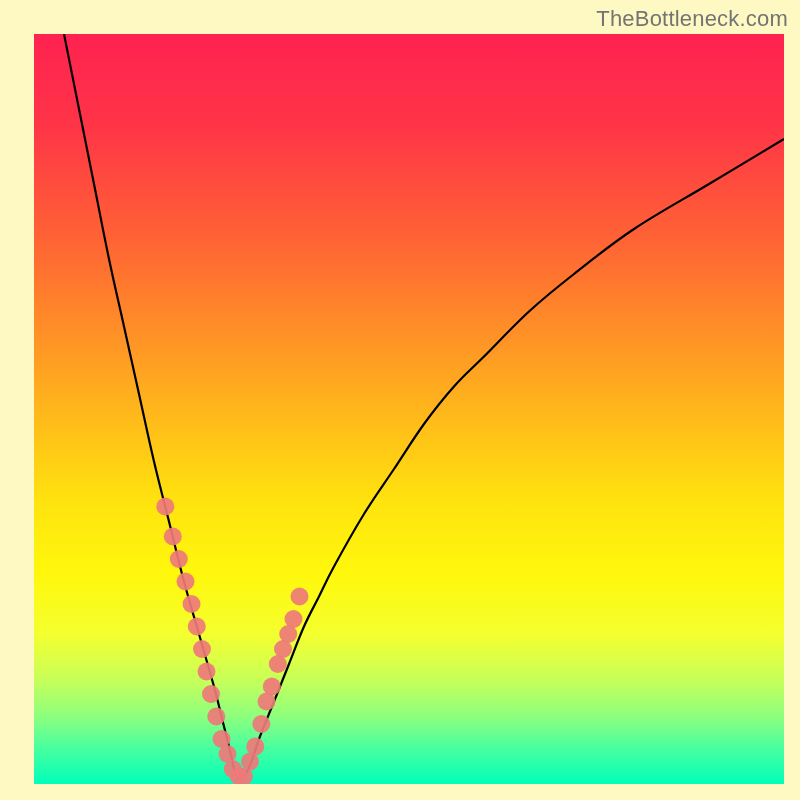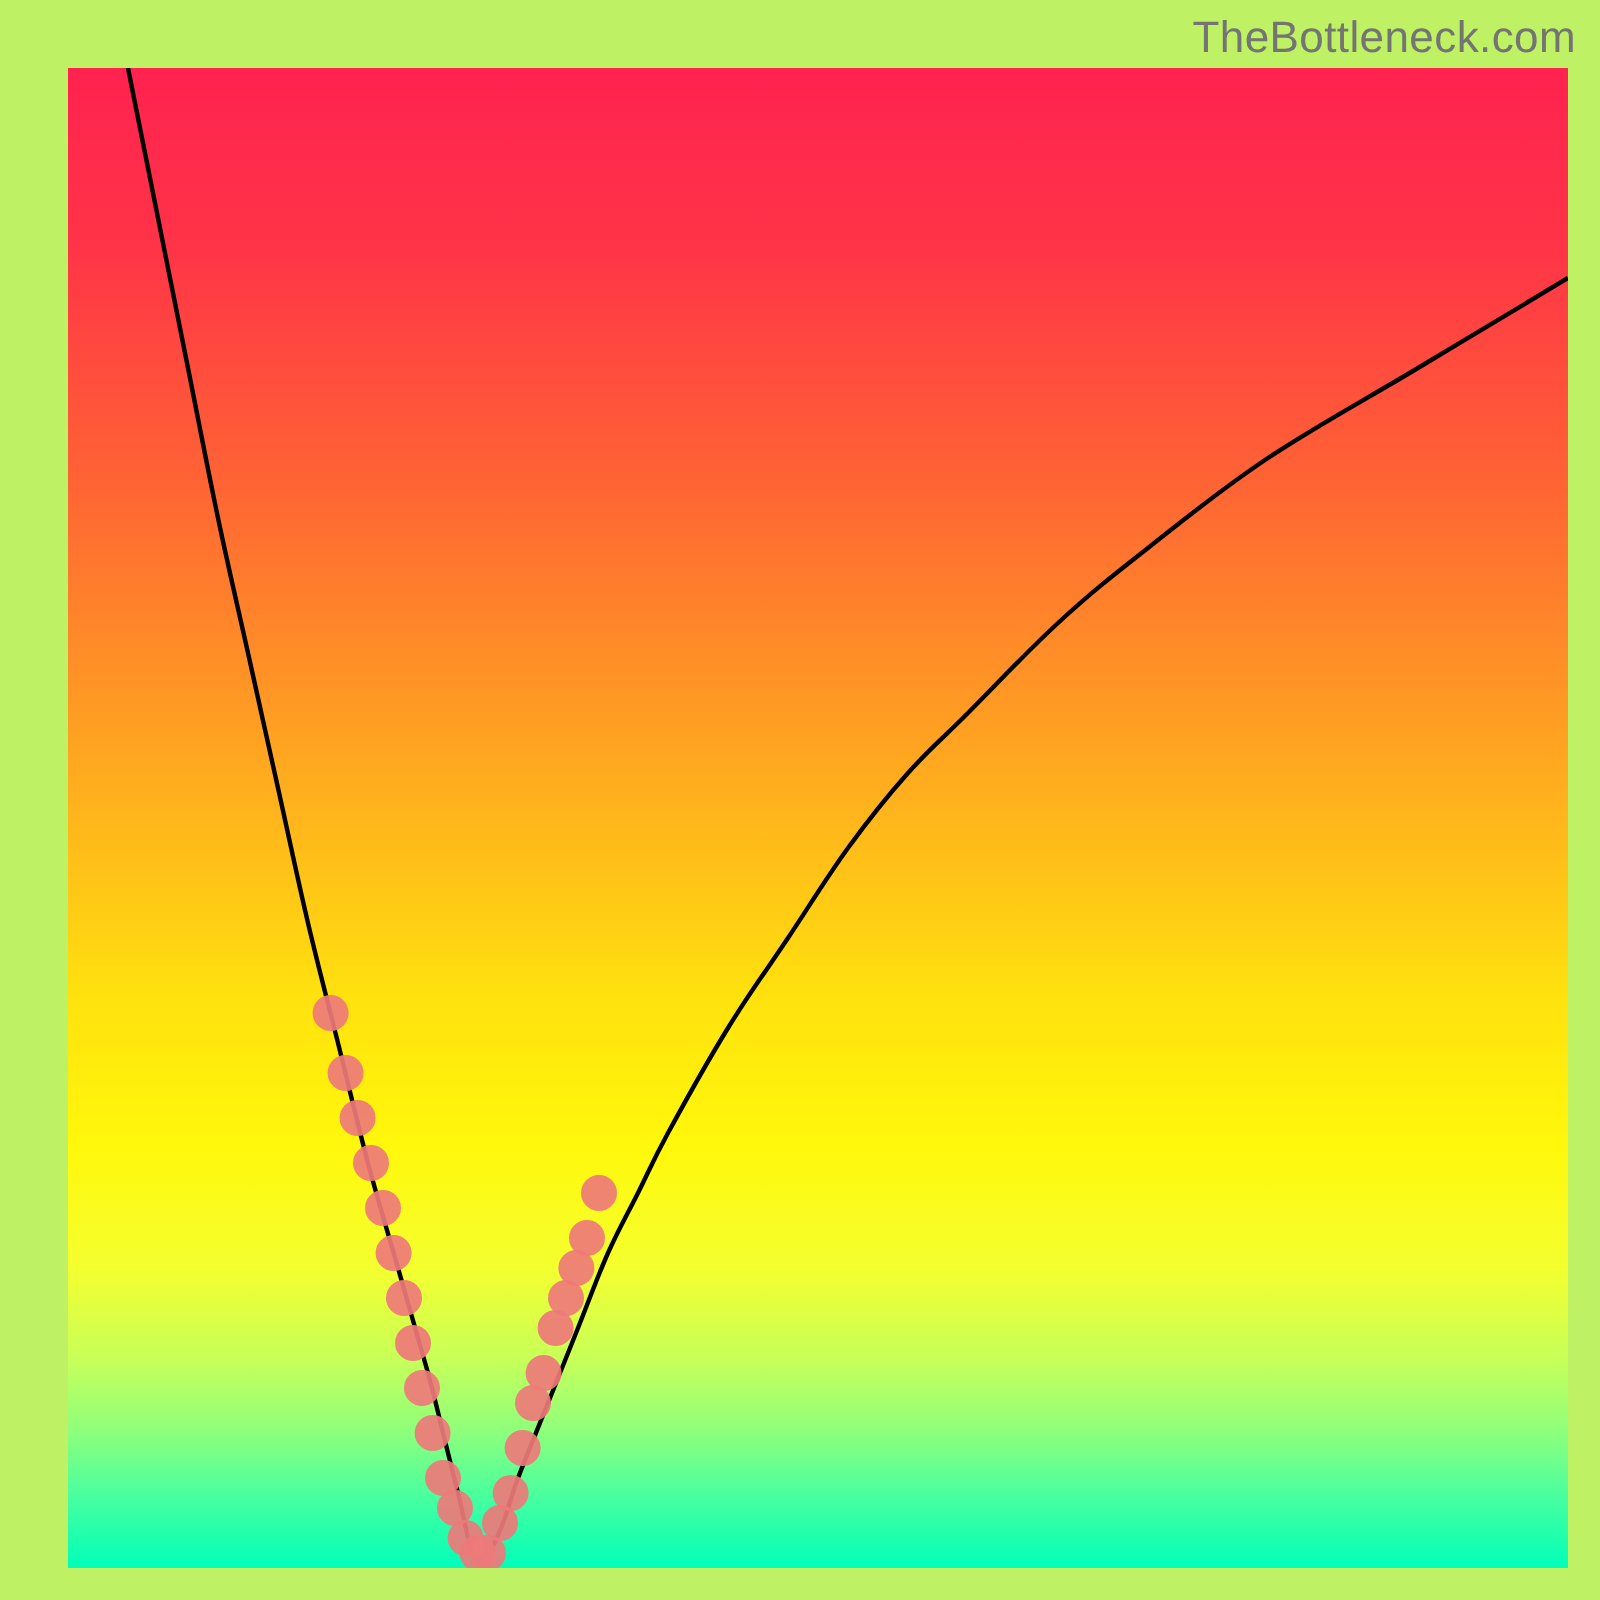--- a/index.html
+++ b/index.html
@@ -10,21 +10,21 @@
     overflow: hidden;
     background: #000;
     font-family: Arial, Helvetica, sans-serif;
   }
   .frame {
     position: absolute;
     left: 0;
     top: 0;
     width: 800px;
     height: 800px;
-    background: #bef264;
+    background: #fef9c3;
   }
   .plot-area {
     position: absolute;
     left: 34px;
     top: 34px;
     width: 750px;
     height: 750px;
     overflow: hidden;
   }
   .gradient-bg {

